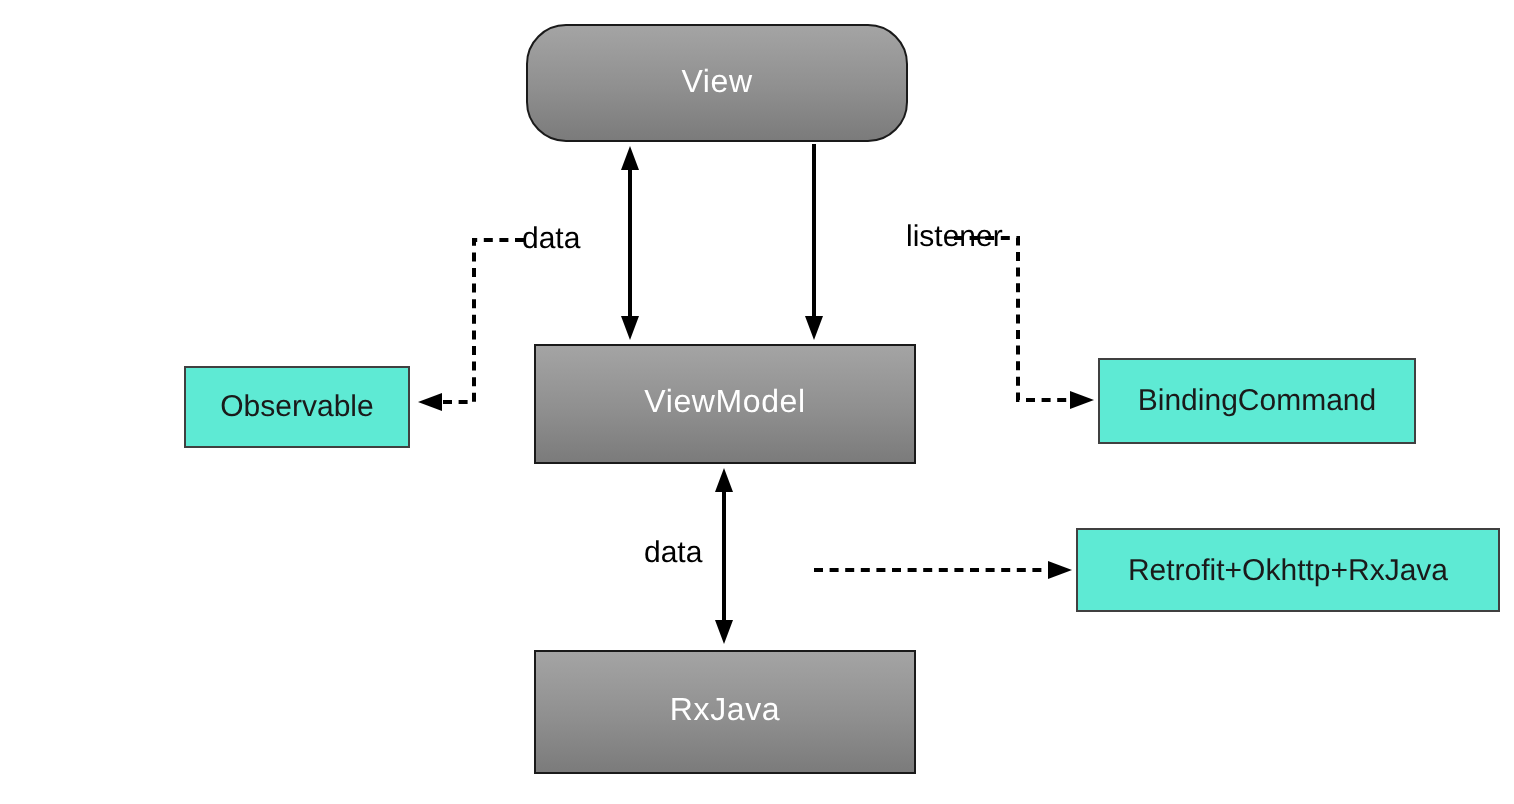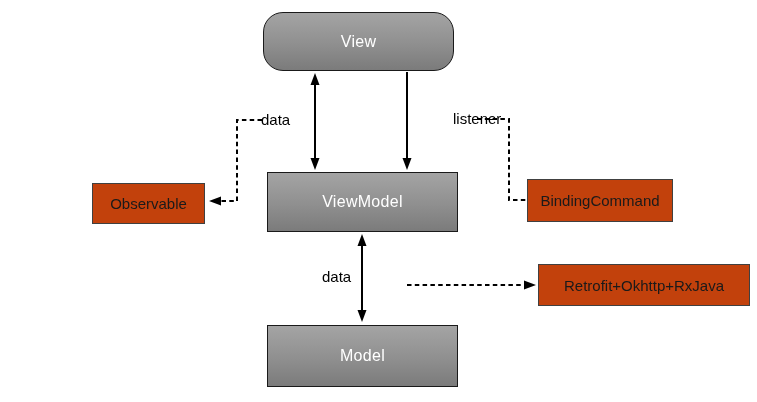--- a/index.html
+++ b/index.html
@@ -21,30 +21,30 @@
     text-align: center;
   }
   .node.filled {
     background: linear-gradient(180deg, #a4a4a4 0%, #8f8f8f 55%, #7b7b7b 100%);
     border: 1.5px solid #1a1a1a;
     color: #ffffff;
     font-size: 16px;
     letter-spacing: 0.3px;
   }
   .node.outlined {
-    background: #c2410c;
+    background: #5eead4;
     border: 1.5px solid #404040;
     color: #1a1a1a;
     font-size: 15px;
   }
   #node-view      { left: 263px; top: 12px;  width: 191px; height: 59px; border-radius: 20px; }
   #node-viewmodel { left: 267px; top: 172px; width: 191px; height: 60px; }
   #node-model     { left: 267px; top: 325px; width: 191px; height: 62px; }
   #node-observable      { left: 92px;  top: 183px; width: 113px; height: 41px; }
-  #node-bindingcommand  { left: 527px; top: 179px; width: 146px; height: 43px; }
+  #node-bindingcommand  { left: 549px; top: 179px; width: 159px; height: 43px; }
   #node-retrofit        { left: 538px; top: 264px; width: 212px; height: 42px; }
   .edge-label {
     position: absolute;
     color: #000000;
     font-size: 15px;
     line-height: 20px;
     text-align: left;
   }
   #lbl-data-top    { left: 261px; top: 110px; width: 46px; }
   #lbl-listener    { left: 413px; top: 109px; width: 62px; margin-left: 40px; }
@@ -80,21 +80,21 @@
 
   <div class="node filled" id="node-view">
     <span>View</span>
   </div>
 
   <div class="node filled" id="node-viewmodel">
     <span>ViewModel</span>
   </div>
 
   <div class="node filled" id="node-model">
-    <span>Model</span>
+    <span>RxJava</span>
   </div>
 
   <div class="node outlined" id="node-observable">
     <span>Observable</span>
   </div>
 
   <div class="node outlined" id="node-bindingcommand">
     <span>BindingCommand</span>
   </div>
 

